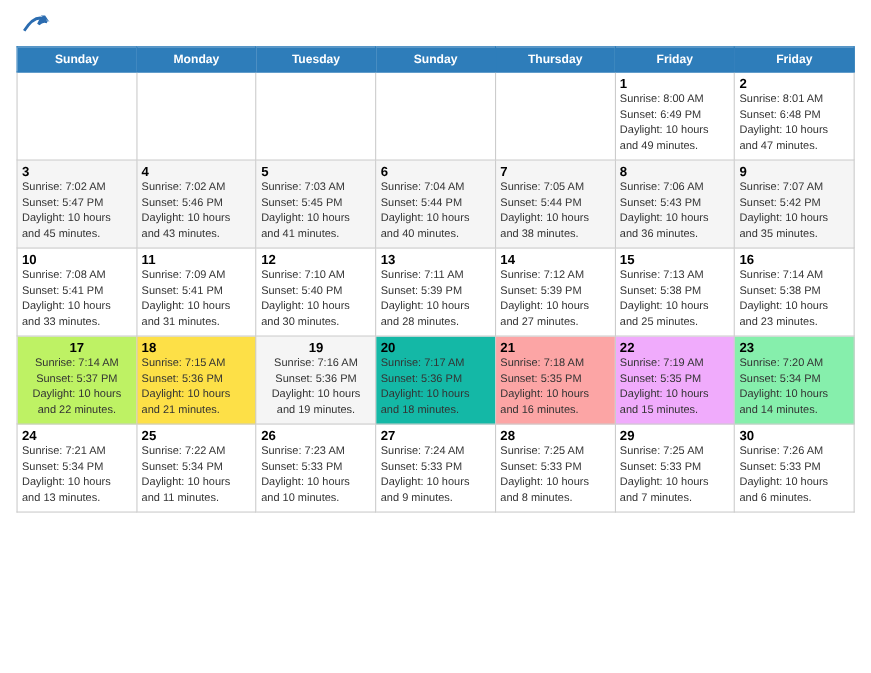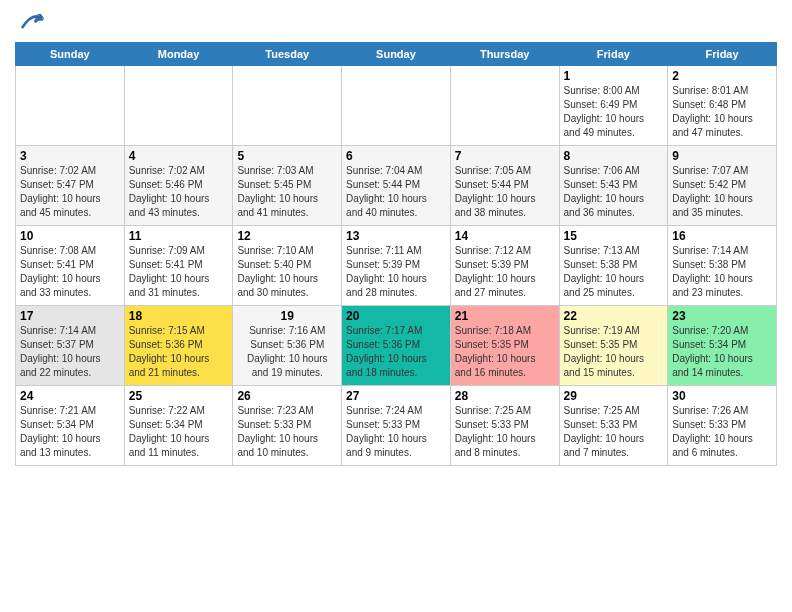--- a/index.html
+++ b/index.html
@@ -150,41 +150,41 @@
           <td>
             <span class="day-num">15</span>
             <div class="day-info">Sunrise: 7:13 AM<br>Sunset: 5:38 PM<br>Daylight: 10 hours<br>and 25 minutes.</div>
           </td>
           <td>
             <span class="day-num">16</span>
             <div class="day-info">Sunrise: 7:14 AM<br>Sunset: 5:38 PM<br>Daylight: 10 hours<br>and 23 minutes.</div>
           </td>
         </tr>
         <tr>
-          <td style="background: #e5e5e5;">
+          <td style="background: #bef264; text-align: center;">
             <span class="day-num">17</span>
             <div class="day-info">Sunrise: 7:14 AM<br>Sunset: 5:37 PM<br>Daylight: 10 hours<br>and 22 minutes.</div>
           </td>
           <td style="background: #fde047;">
             <span class="day-num">18</span>
             <div class="day-info">Sunrise: 7:15 AM<br>Sunset: 5:36 PM<br>Daylight: 10 hours<br>and 21 minutes.</div>
           </td>
           <td style="background: rgb(245, 245, 245); text-align: center;">
             <span class="day-num">19</span>
             <div class="day-info">Sunrise: 7:16 AM<br>Sunset: 5:36 PM<br>Daylight: 10 hours<br>and 19 minutes.</div>
           </td>
           <td style="background: #14b8a6;">
             <span class="day-num">20</span>
             <div class="day-info">Sunrise: 7:17 AM<br>Sunset: 5:36 PM<br>Daylight: 10 hours<br>and 18 minutes.</div>
           </td>
           <td style="background: #fca5a5; margin-top: 20px;">
             <span class="day-num">21</span>
             <div class="day-info">Sunrise: 7:18 AM<br>Sunset: 5:35 PM<br>Daylight: 10 hours<br>and 16 minutes.</div>
           </td>
-          <td style="background: #fef9c3;">
+          <td style="background: #f0abfc;">
             <span class="day-num">22</span>
             <div class="day-info">Sunrise: 7:19 AM<br>Sunset: 5:35 PM<br>Daylight: 10 hours<br>and 15 minutes.</div>
           </td>
           <td style="background: #86efac;">
             <span class="day-num">23</span>
             <div class="day-info">Sunrise: 7:20 AM<br>Sunset: 5:34 PM<br>Daylight: 10 hours<br>and 14 minutes.</div>
           </td>
         </tr>
         <tr>
           <td>

